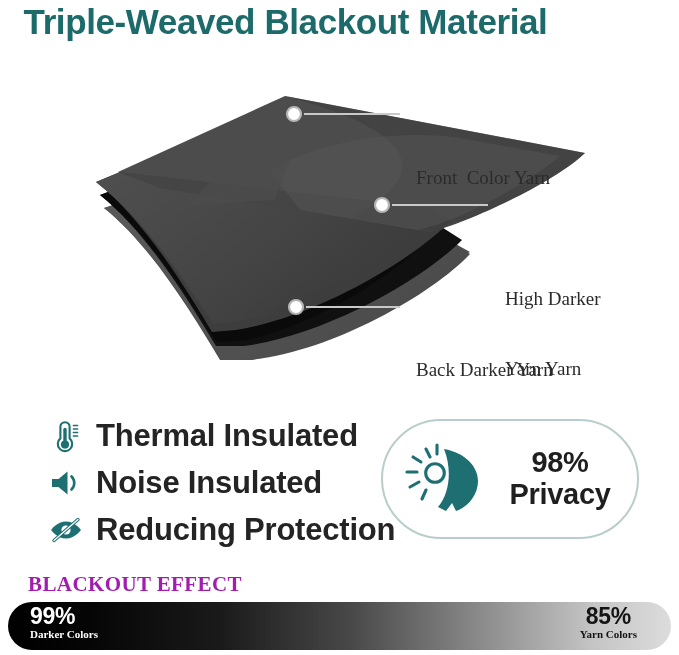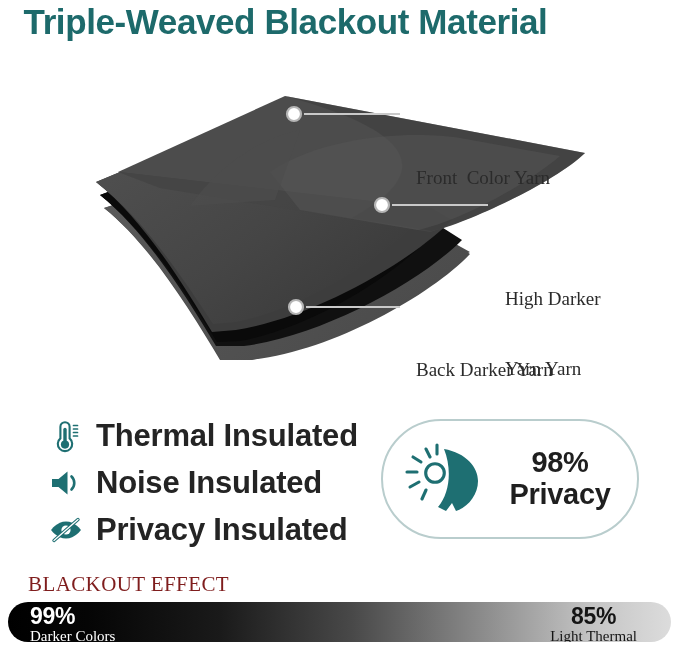--- a/index.html
+++ b/index.html
@@ -118,30 +118,31 @@
     padding-right: 6px;
   }
 
   
   #effect-heading {
     position: absolute;
     left: 28px;
     top: 572px;
     font-family: "Liberation Serif", serif;
     font-size: 21px;
-    color: #7f1d1d;
+    color: #a21caf;
     letter-spacing: 0.4px;
     white-space: nowrap;
+    font-weight: bold;
   }
   #gradient-bar {
     position: absolute;
     left: 8px;
     top: 602px;
     width: 663px;
-    height: 40px;
+    height: 48px;
     border-radius: 24px;
     background: linear-gradient(to right,
                 #000000 0%,
                 #050505 12%,
                 #1a1a1a 32%,
                 #494949 52%,
                 #8d8d8d 72%,
                 #c4c4c4 88%,
                 #dcdcdc 100%);
     overflow: hidden;
@@ -156,22 +157,22 @@
 
   .bar-pct {
     font-family: "Liberation Sans", sans-serif;
     font-weight: bold;
     font-size: 23px;
     display: block;
     letter-spacing: -0.3px;
   }
   .bar-sub {
     font-family: "Liberation Serif", serif;
-    font-weight: normal;
-    font-size: 15px;
+    font-weight: bold;
+    font-size: 11px;
     display: block;
     margin-top: 1px;
   }
   #bar-left .bar-pct, #bar-left .bar-sub { color: #ffffff; }
   #bar-right .bar-pct, #bar-right .bar-sub { color: #141414; }
 </style>
 </head>
 <body>
 
 <div id="title">Triple-Weaved Blackout Material</div>
@@ -281,21 +282,21 @@
 
   <div class="feature-row">
     <span class="feature-icon">
       <svg width="36" height="28" viewBox="0 0 36 28" xmlns="http://www.w3.org/2000/svg">
         <path d="M18 5.5 C 27 5.5 33 14 33 14 S 27 22.5 18 22.5 S 3 14 3 14 S 9 5.5 18 5.5 Z" fill="#1e6f72"></path>
         <circle cx="18" cy="14" r="4.6" fill="#ffffff"></circle>
         <line x1="6" y1="24.5" x2="30" y2="3.5" stroke="#1e6f72" stroke-width="3.4" stroke-linecap="round"></line>
         <line x1="6" y1="24.5" x2="30" y2="3.5" stroke="#ffffff" stroke-width="1.3" stroke-linecap="round"></line>
       </svg>
     </span>
-    <span class="feature-label">Privacy Insulated</span>
+    <span class="feature-label">Reducing Protection</span>
   </div>
 
 </div>
 
 <div id="badge">
   <span id="badge-icon">
     <svg width="84" height="76" viewBox="0 0 84 76" xmlns="http://www.w3.org/2000/svg">
       <g stroke="#1e6f72" stroke-width="3.1" stroke-linecap="round" fill="none">
         <line x1="26" y1="16" x2="22" y2="8"></line>
         <line x1="17" y1="21" x2="9" y2="16"></line>
@@ -317,15 +318,15 @@
 
 <div id="effect-heading">BLACKOUT EFFECT</div>
 
 <div id="gradient-bar">
   <div class="bar-block" id="bar-left">
     <span class="bar-pct">99%</span>
     <span class="bar-sub">Darker Colors</span>
   </div>
   <div class="bar-block" id="bar-right">
     <span class="bar-pct">85%</span>
-    <span class="bar-sub">Light Thermal</span>
+    <span class="bar-sub">Yarn Colors</span>
   </div>
 </div>
 
 </body></html>

